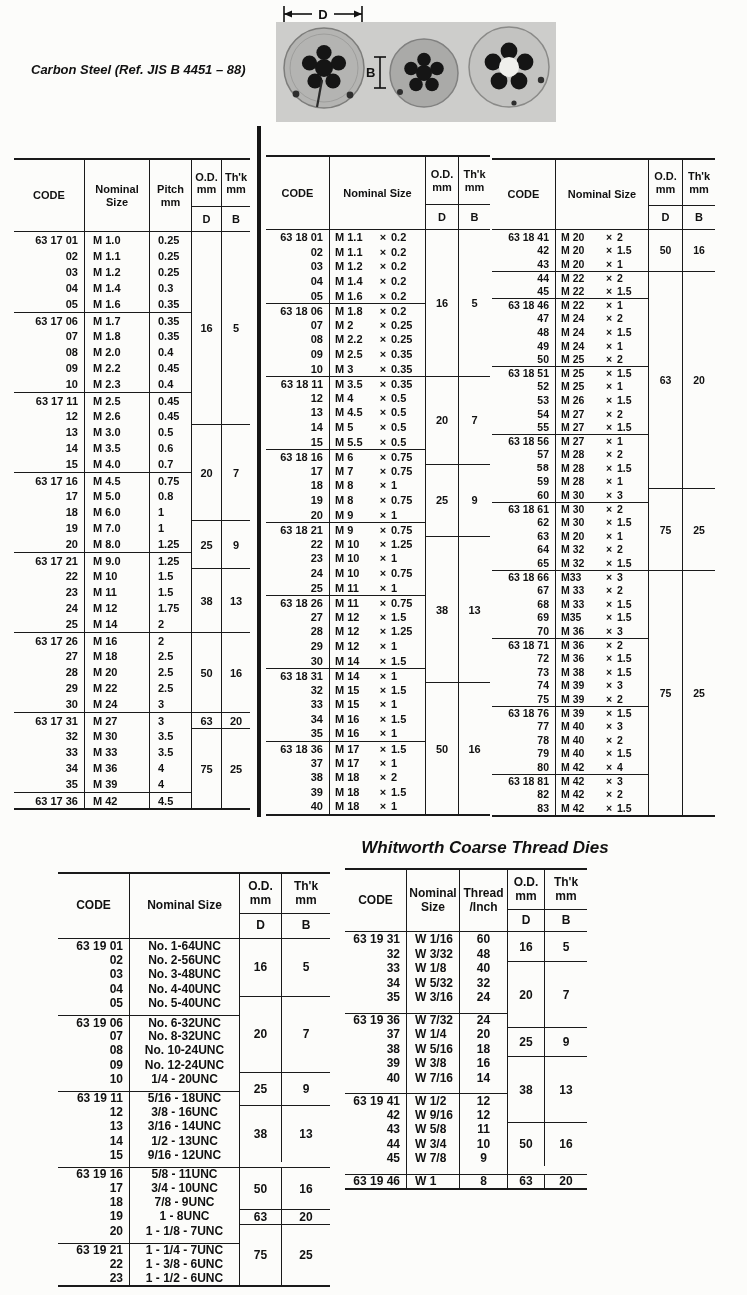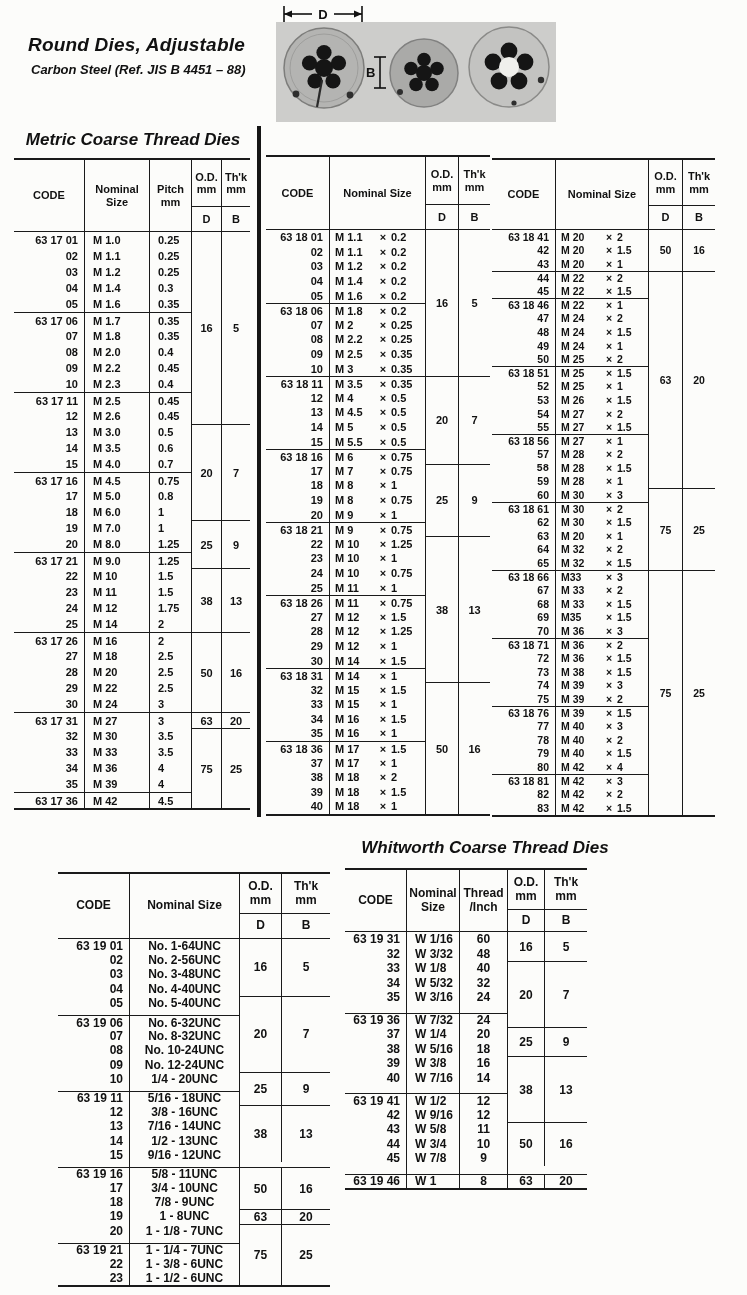--- a/index.html
+++ b/index.html
@@ -35,21 +35,20 @@
   .fine-size .x{display:inline-block;width:16px;text-align:center;}
   .fine-size .p{display:inline-block;width:30px;white-space:nowrap;}
   .od-cell{display:flex;align-items:center;justify-content:center;}
   .dies-art{position:absolute;left:262px;top:0px;}
 </style>
 </head>
 <body>
 
 <div class="page">
 
-  <div class="main-title">Round Dies, Adjustable</div>
   <div class="sub-title">Carbon Steel  (Ref. JIS B 4451 – 88)</div>
 
   <svg class="dies-art" width="485" height="128" viewBox="0 0 485 128">
     <rect x="14" y="22" width="280" height="100" fill="#cdcdcb"></rect>
 
     <g stroke="#111" stroke-width="1.6">
       <line x1="22" y1="6" x2="22" y2="22"></line>
         <line x1="100" y1="6" x2="100" y2="22"></line>
       <line x1="22" y1="14" x2="50" y2="14"></line>
         <line x1="72" y1="14" x2="100" y2="14"></line>
@@ -96,21 +95,20 @@
       <circle cx="231" cy="62" r="8.4" fill="#151515"></circle>
       <circle cx="237" cy="81" r="8.4" fill="#151515"></circle>
       <circle cx="257" cy="81" r="8.4" fill="#151515"></circle>
       <circle cx="263" cy="62" r="8.4" fill="#151515"></circle>
       <circle cx="247" cy="67" r="10" fill="#efefec"></circle>
       <circle cx="279" cy="80" r="3.2" fill="#2e2e2e"></circle>
       <circle cx="252" cy="103" r="2.6" fill="#2e2e2e"></circle>
     </g>
   </svg>
 
-  <div class="section-title" id="coarse-title">Metric Coarse Thread Dies</div>
   <div class="section-title" id="whitworth-title">Whitworth Coarse Thread Dies</div>
 
   <div class="divider"></div>
 
   <div class="grid-table" id="coarse-table" style="grid-template-rows: 47px 25px 16px 16px 16px 16px 16px 16px 16px 16px 16px 16px 16px 16px 16px 16px 16px 16px 16px 16px 16px 16px 16px 16px 16px 16px 16px 16px 16px 16px 16px 16px 16px 16px 16px 16px 16px 16px;">
     <div class="hcell br hb" style="grid-row:1/3;grid-column:1">CODE</div>
     <div class="hcell br hb" style="grid-row:1/3;grid-column:2">Nominal Size</div>
     <div class="hcell br hb" style="grid-row:1/3;grid-column:3">Pitch mm</div>
     <div class="hcell br hb" style="grid-row:1;grid-column:4">O.D. mm</div>
     <div class="hcell hb" style="grid-row:1;grid-column:5">Th'k mm</div>
@@ -807,21 +805,21 @@
       <div class="cell center-cell br" style="grid-area: 11 / 2;">No. 10-24UNC</div>
       <div class="cell code-cell br" style="grid-area: 12 / 1;">09</div>
       <div class="cell center-cell br" style="grid-area: 12 / 2;">No. 12-24UNC</div>
       <div class="cell code-cell br" style="grid-area: 13 / 1;">10</div>
       <div class="cell center-cell br" style="grid-area: 13 / 2;">1/4  - 20UNC</div>
       <div class="cell code-cell br bt" style="grid-area: 15 / 1;">63 19 11</div>
       <div class="cell center-cell br bt" style="grid-area: 15 / 2;">5/16 - 18UNC</div>
       <div class="cell code-cell br" style="grid-area: 16 / 1;">12</div>
       <div class="cell center-cell br" style="grid-area: 16 / 2;">3/8  - 16UNC</div>
       <div class="cell code-cell br" style="grid-area: 17 / 1;">13</div>
-      <div class="cell center-cell br" style="grid-area: 17 / 2;">7/16 - 14UNC</div>
+      <div class="cell center-cell br" style="grid-area: 17 / 2;">3/16 - 14UNC</div>
       <div class="cell code-cell br" style="grid-area: 18 / 1;">14</div>
       <div class="cell center-cell br" style="grid-area: 18 / 2; text-align: center;">1/2  - 13UNC</div>
       <div class="cell code-cell br" style="grid-area: 19 / 1;">15</div>
       <div class="cell center-cell br" style="grid-area: 19 / 2;">9/16 - 12UNC</div>
       <div class="cell code-cell br bt" style="grid-area: 21 / 1;">63 19 16</div>
       <div class="cell center-cell br bt" style="grid-area: 21 / 2;">5/8  - 11UNC</div>
       <div class="cell code-cell br" style="grid-area: 22 / 1;">17</div>
       <div class="cell center-cell br" style="grid-area: 22 / 2;">3/4  - 10UNC</div>
       <div class="cell code-cell br" style="grid-area: 23 / 1;">18</div>
       <div class="cell center-cell br" style="grid-area: 23 / 2;">7/8  -  9UNC</div>

